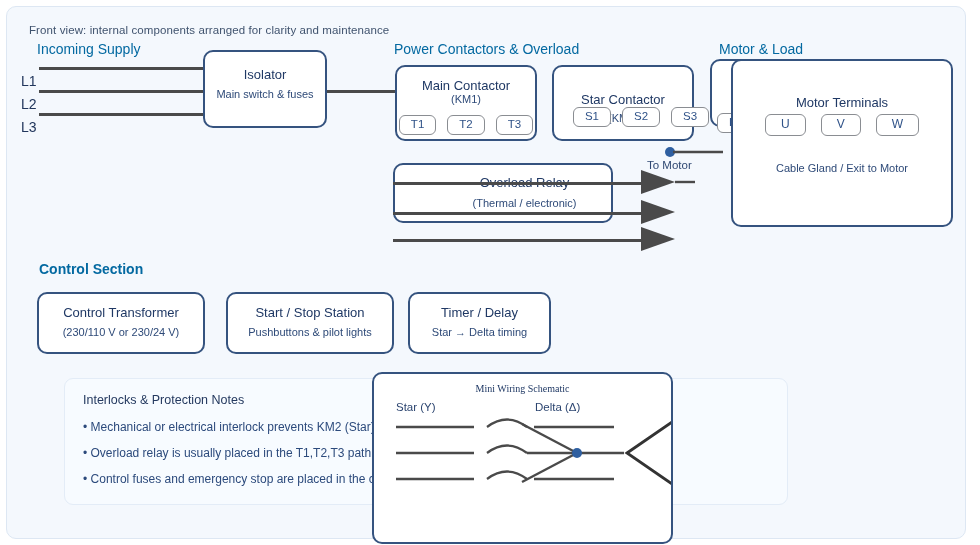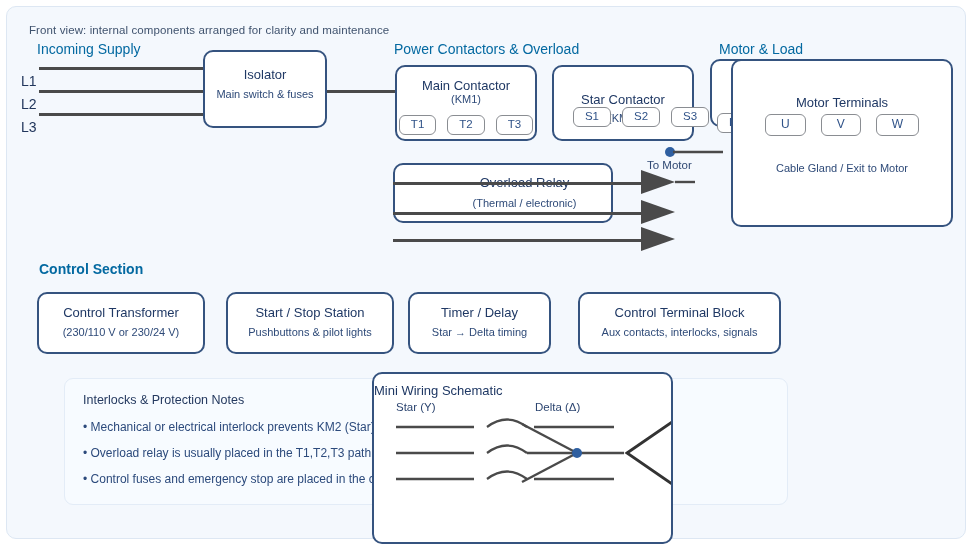--- a/index.html
+++ b/index.html
@@ -54,21 +54,21 @@
     margin:0;font-size:12.5px;font-weight:normal;color:#24395f;
   }
   .notes li{
     list-style:none;font-size:12px;color:#2c4a7c;white-space:nowrap;
   }
   .notes ul{margin:0;padding:0;}
   .mini{
     position:absolute;box-sizing:border-box;background:#fff;
     border:2px solid #35537f;border-radius:10px;overflow:hidden;
   }
-  .mini .mt{font-size:13px;color:#1f3864;text-align:left;}
+  .mini .mt{font-size:10px;color:#1f3864;text-align:center;font-family:Liberation Serif, serif;}
   .mini .sub{font-size:11.5px;color:#2c4570;position:absolute;}
   svg{display:block;overflow:visible;}
 </style>
 </head>
 <body>
 
 <div id="panel">
 
   <div class="caption abs" style="left:22px;top:17px;">Front view: internal components arranged for clarity and maintenance</div>
 
@@ -163,24 +163,20 @@
   <div class="card" style="left:219px;top:285px;width:168px;height:62px;padding-top:11px;">
     <span class="t">Start / Stop Station</span>
     <span class="s" style="margin-top:6px;">Pushbuttons &amp; pilot lights</span>
   </div>
 
   <div class="card" style="left:401px;top:285px;width:143px;height:62px;padding-top:11px;">
     <span class="t">Timer / Delay</span>
     <span class="s" style="margin-top:6px;">Star → Delta timing</span>
   </div>
 
-  <div class="card" style="left:571px;top:285px;width:203px;height:62px;padding-top:11px;">
-    <span class="t">Control Terminal Block</span>
-    <span class="s" style="margin-top:6px;">Aux contacts, interlocks, signals</span>
-  </div>
 
   <div class="notes" style="left:57px;top:371px;width:724px;height:127px;padding:14px 18px;">
     <h4>Interlocks &amp; Protection Notes</h4>
     <ul>
       <li style="margin-top:13px;">• Mechanical or electrical interlock prevents KM2 (Star) and KM3 (Delta) closing together</li>
       <li style="margin-top:12px;">• Overload relay is usually placed in the T1,T2,T3 path after the main contactor</li>
       <li style="margin-top:12px;">• Control fuses and emergency stop are placed in the control circuit</li>
     </ul>
   </div>
 

